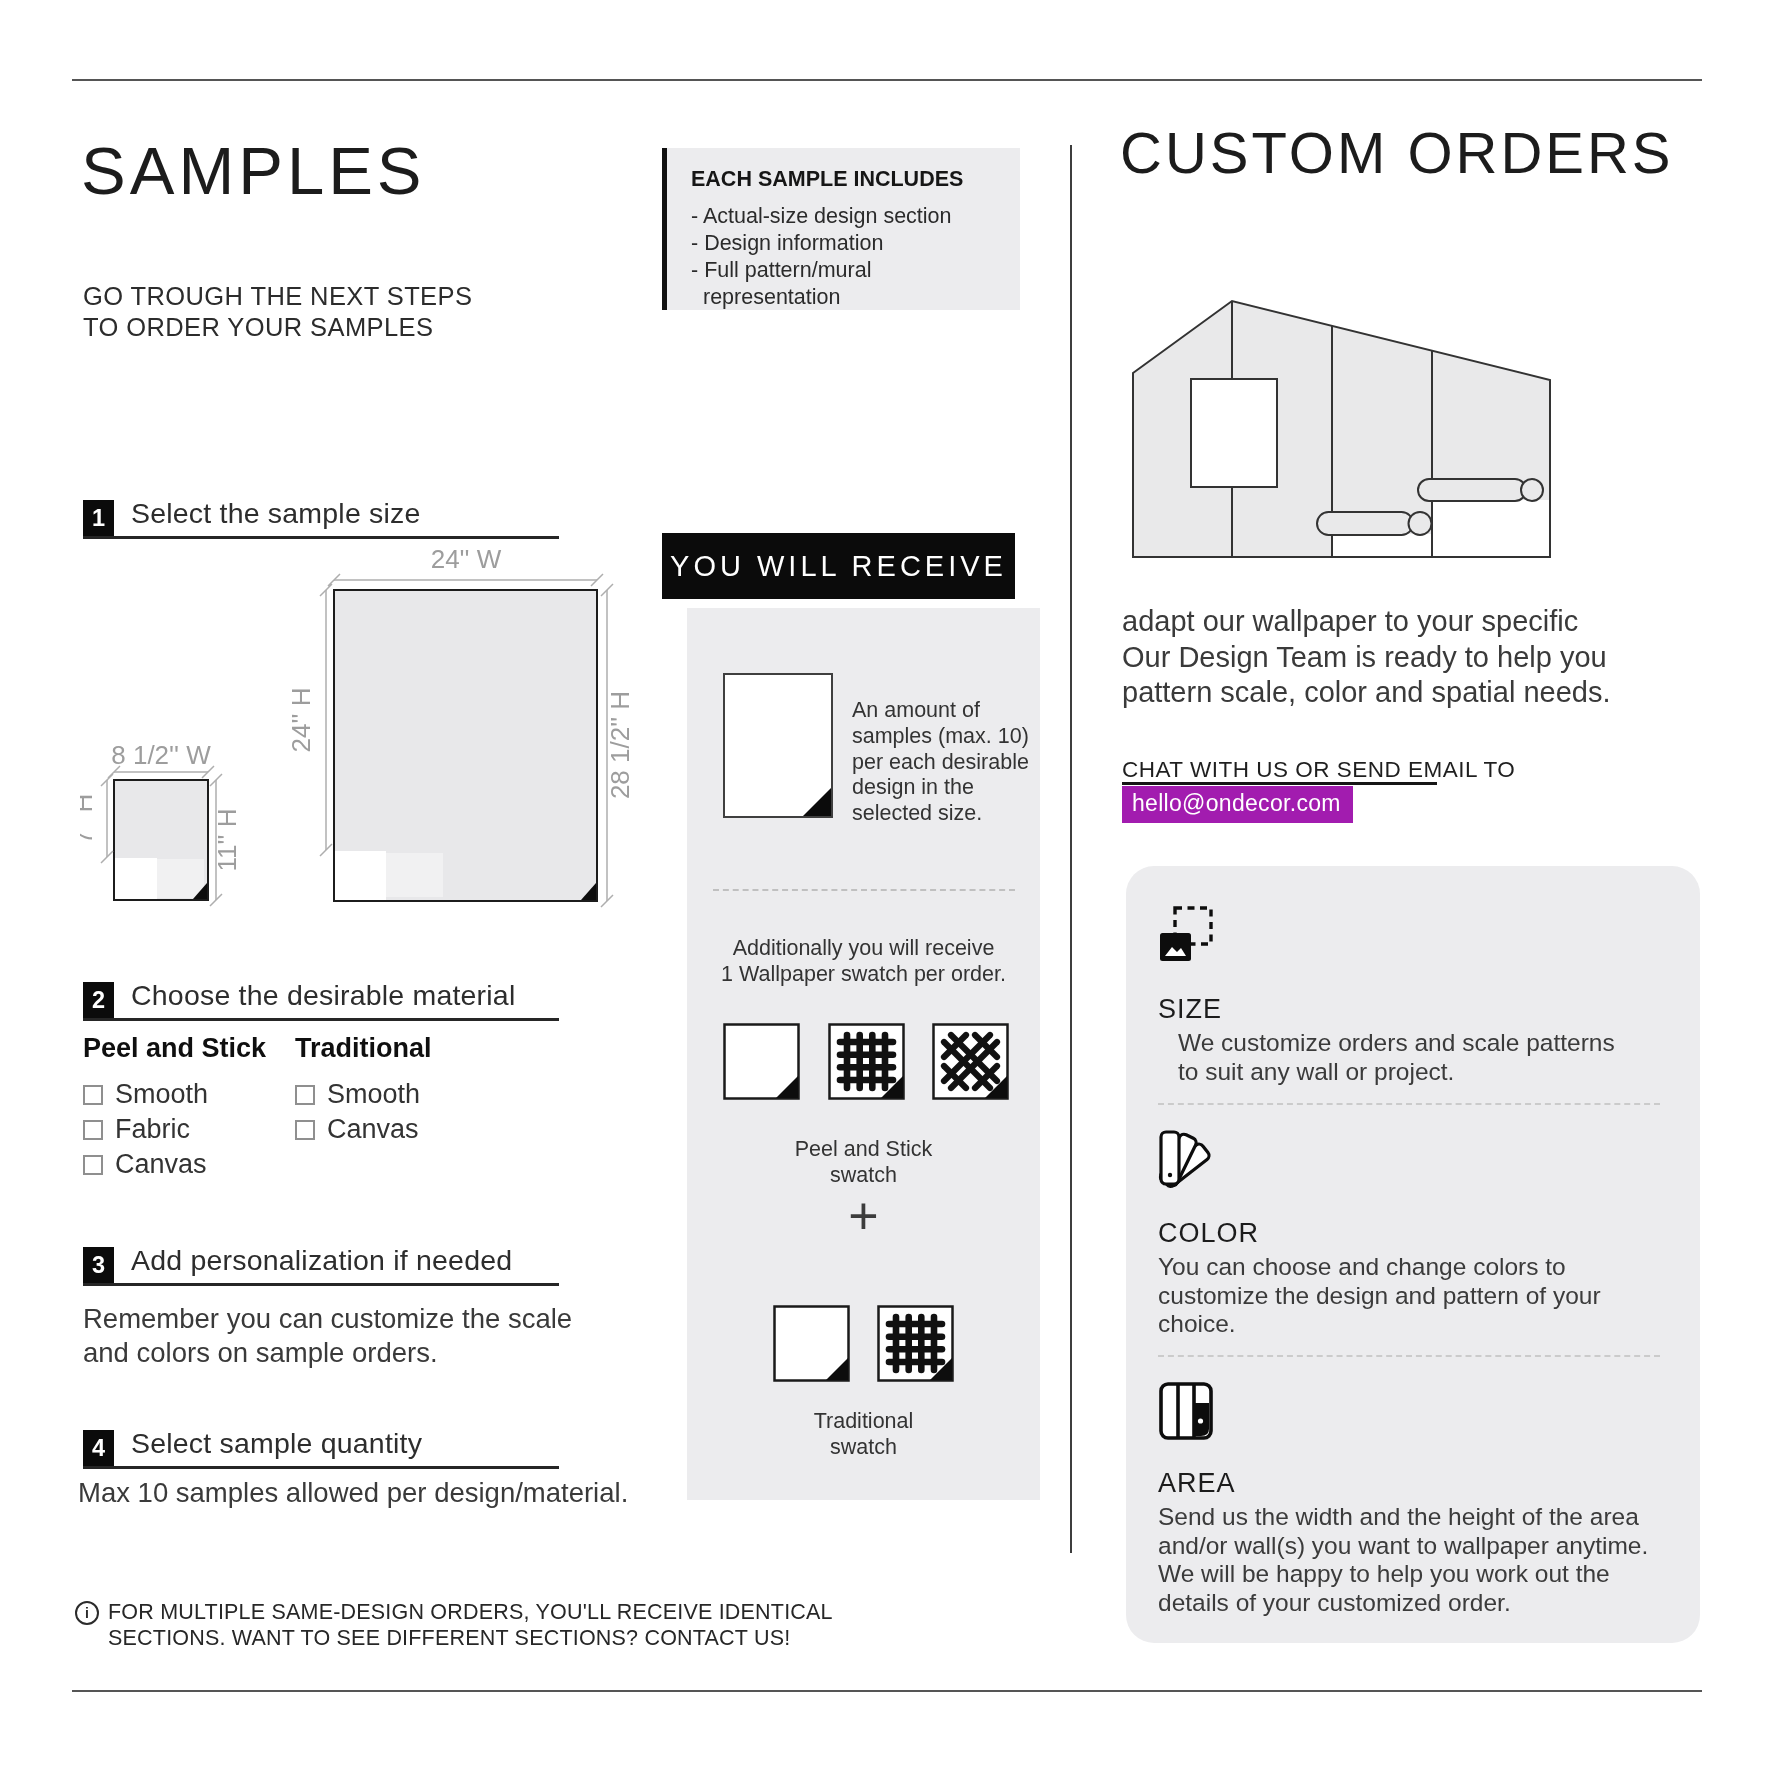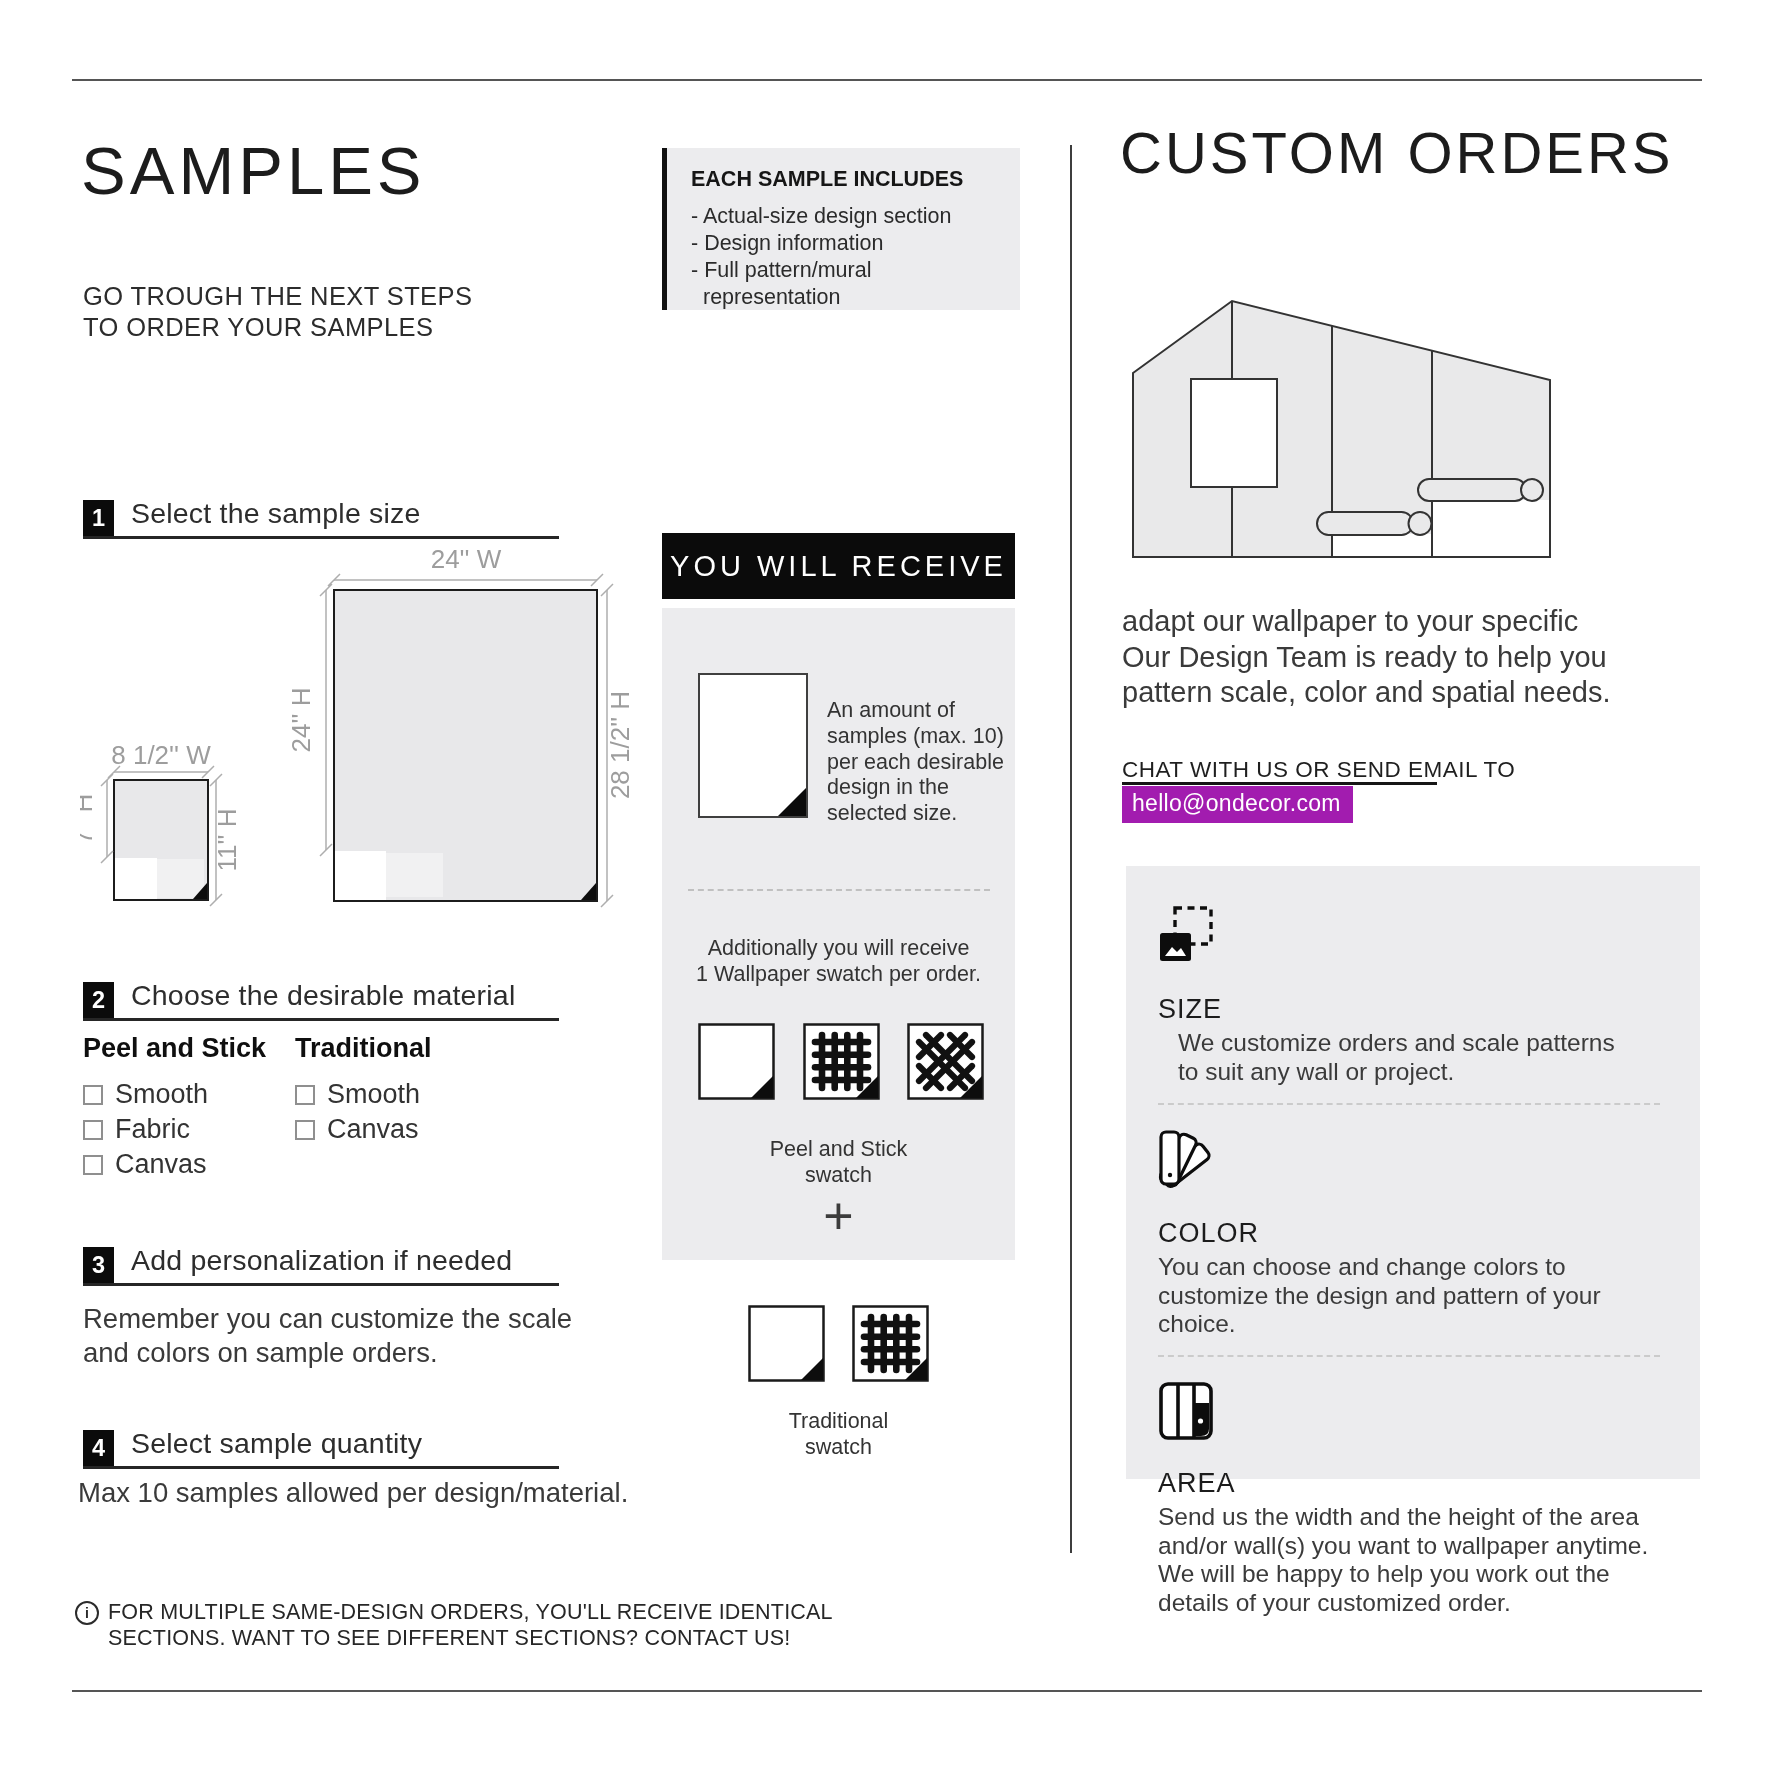--- a/index.html
+++ b/index.html
@@ -33,33 +33,33 @@
   .para{position:absolute;font-size:27.5px;line-height:34px;color:#3a3a3a;}
 
   .footnote{position:absolute;left:75px;top:1600px;display:flex;gap:9px;}
   .info-circle{width:20px;height:20px;border:2px solid #2b2b2b;border-radius:50%;flex:0 0 auto;
                font-size:14px;font-weight:700;color:#2b2b2b;display:flex;align-items:center;justify-content:center;margin-top:1px;}
   .footnote-text{font-size:21.5px;line-height:25.5px;letter-spacing:.2px;color:#272727;}
 
   .receive-header{position:absolute;left:662px;top:533px;width:353px;height:66px;background:#0b0b0b;
                   color:#fff;display:flex;align-items:center;justify-content:center;
                   font-size:29px;letter-spacing:4px;white-space:nowrap;}
-  .receive-body{position:absolute;left:662px;top:608px;width:353px;height:652px;background:#ececee;}
+  .receive-body{position:absolute;left:687px;top:608px;width:353px;height:892px;background:#ececee;}
   .rb-text{position:absolute;font-size:21.5px;line-height:25.8px;color:#333;}
   .rb-center{position:absolute;left:0;width:100%;text-align:center;font-size:21.5px;line-height:26px;color:#333;}
   .dashline{position:absolute;height:0;border-top:2px dashed #c0c0c0;}
   .plus{position:absolute;left:0;width:100%;text-align:center;font-size:52px;font-weight:300;color:#3c3c3c;line-height:40px;}
 
   .custom-intro{position:absolute;left:1122px;top:604px;font-size:29px;line-height:35.5px;color:#3a3a3a;}
   .contact-label{position:absolute;left:1122px;top:757px;font-size:22.5px;letter-spacing:.5px;color:#1f1f1f;white-space:nowrap;}
   .contact-underline{position:absolute;left:1122px;top:782px;width:315px;height:3px;background:#161616;}
   .email-chip{position:absolute;left:1122px;top:786px;background:#a21caf;color:#fff;
               font-size:23px;padding:4px 12px 6px 10px;letter-spacing:.3px;}
 
-  .right-panel{position:absolute;left:1126px;top:866px;width:574px;height:613px;background:#ececee;}
+  .right-panel{position:absolute;left:1126px;top:866px;width:574px;height:777px;background:#ececee;border-radius:28px;}
   .feature-name{position:absolute;left:32px;font-size:27px;letter-spacing:1px;color:#1c1c1c;}
   .feature-desc{position:absolute;left:32px;font-size:24.5px;line-height:28.5px;color:#3b3b3b;}
   .rp-dash{position:absolute;left:32px;width:502px;height:0;border-top:2px dashed #cbcbcb;}
 
   svg text{font-family:"Liberation Sans",sans-serif;}
 </style>
 </head>
 <body>
 
 <div class="canvas">

